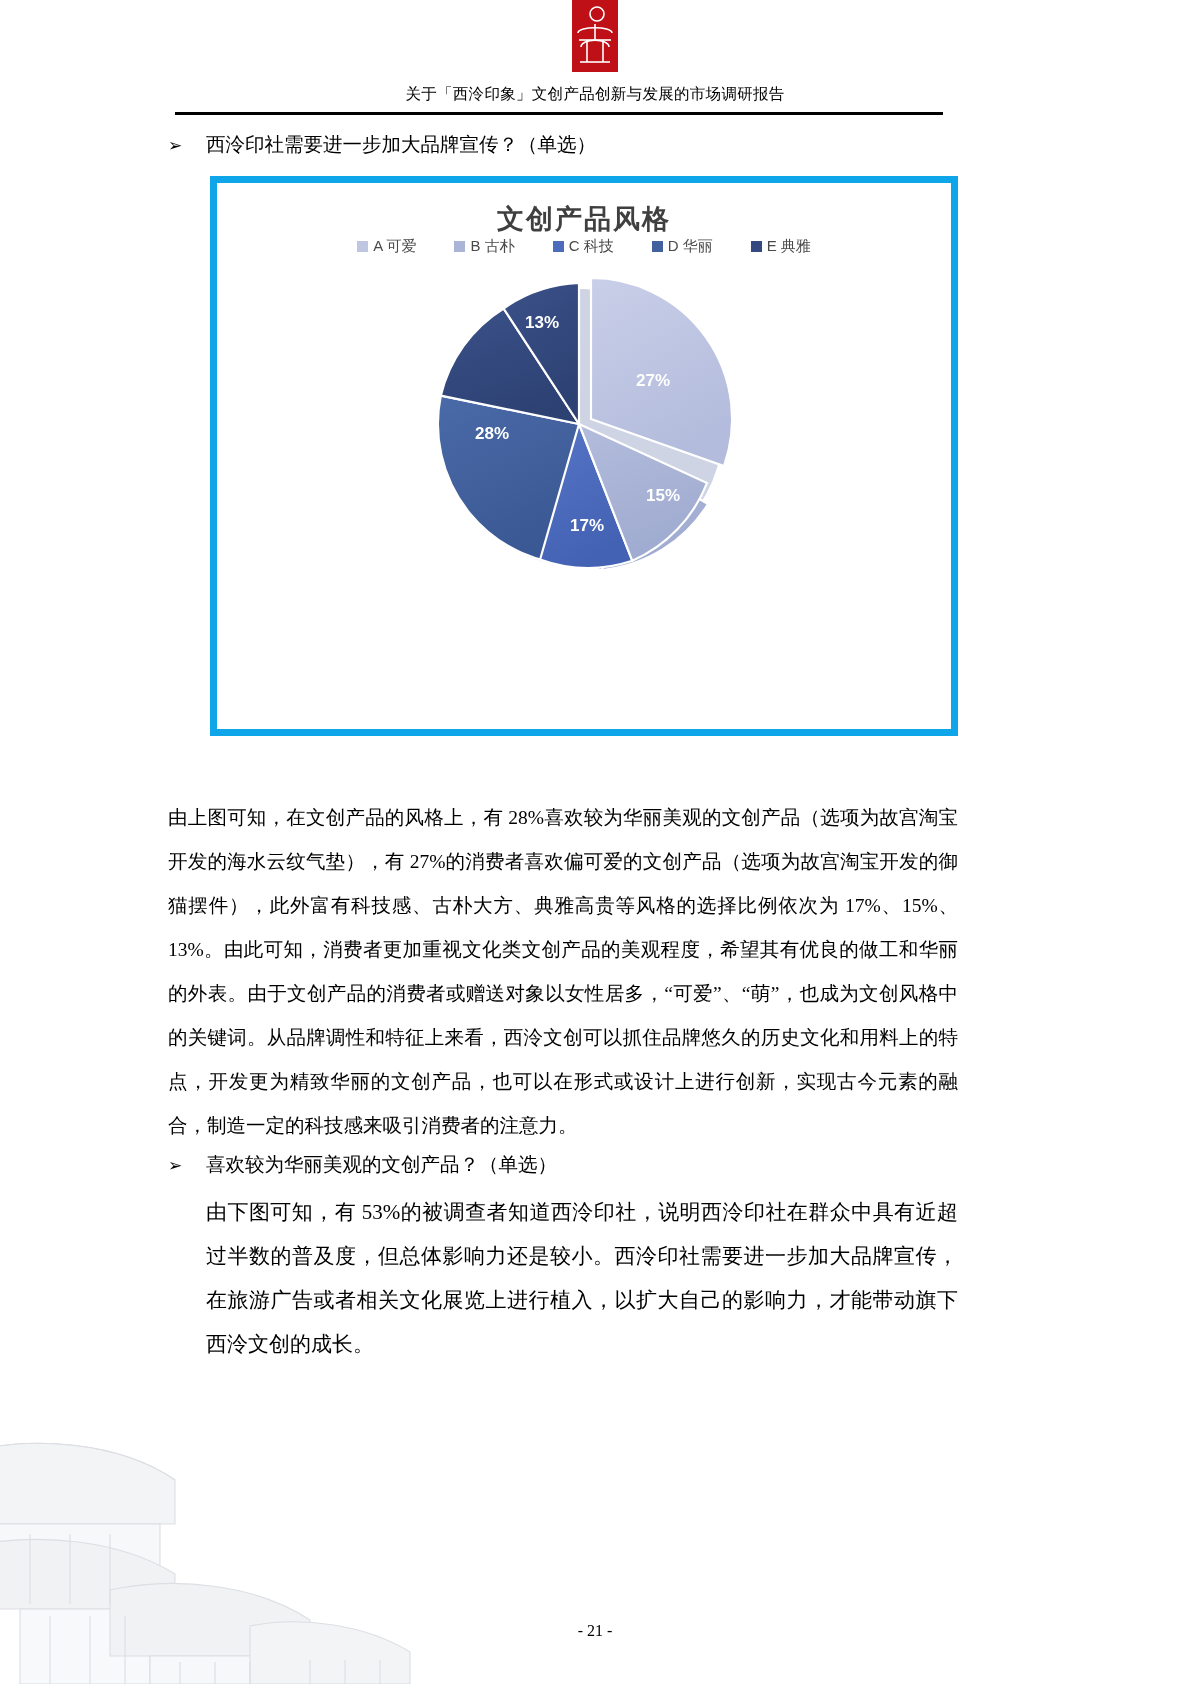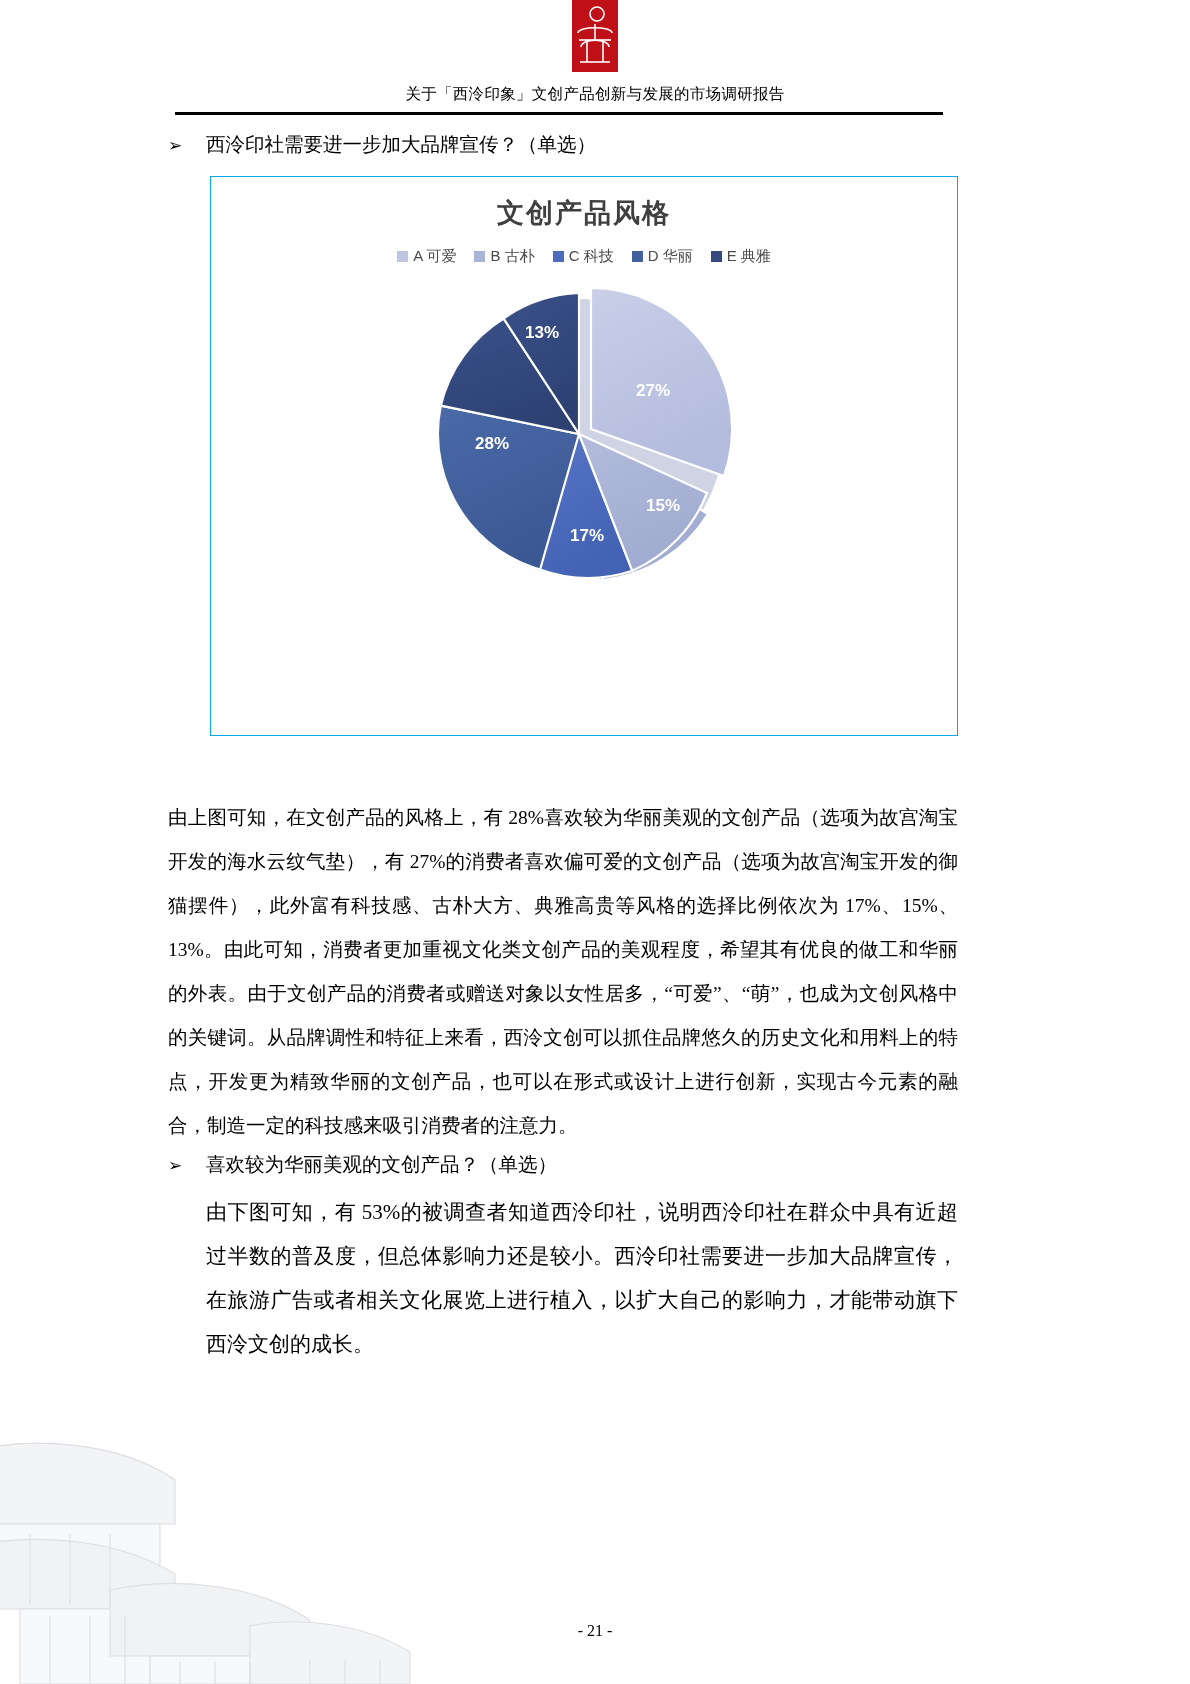--- a/index.html
+++ b/index.html
@@ -85,39 +85,38 @@
     font-family: "DejaVu Sans", sans-serif;
   }
   .bullet-text { flex: 1 1 auto; }
 
   
   .chart-frame {
     position: relative;
     margin: 14px 0 0 42px;
     width: 748px;
     height: 560px;
-    border: 1px solid #0ea5e9;
+    border: 7px solid #0ea5e9;
     background: #ffffff;
     box-sizing: border-box;
   }
   .chart-title {
     text-align: center;
     font-family: "Liberation Sans", "DejaVu Sans", sans-serif;
     font-size: 27px;
     font-weight: 700;
     color: #3f3f3f;
     margin-top: 18px;
     letter-spacing: 2px;
   }
   .chart-legend {
     display: flex;
     justify-content: center;
     align-items: center;
-    gap: 18px;
-    margin-top: 16px;
+    gap: 38px;
     font-family: "Liberation Sans", "DejaVu Sans", sans-serif;
     font-size: 15px;
     color: #4a4a4a;
   }
   .legend-item { display: flex; align-items: center; gap: 5px; white-space: nowrap; }
   .legend-swatch {
     width: 11px; height: 11px; display: inline-block; flex: 0 0 11px;
   }
 
   .pie-area {

